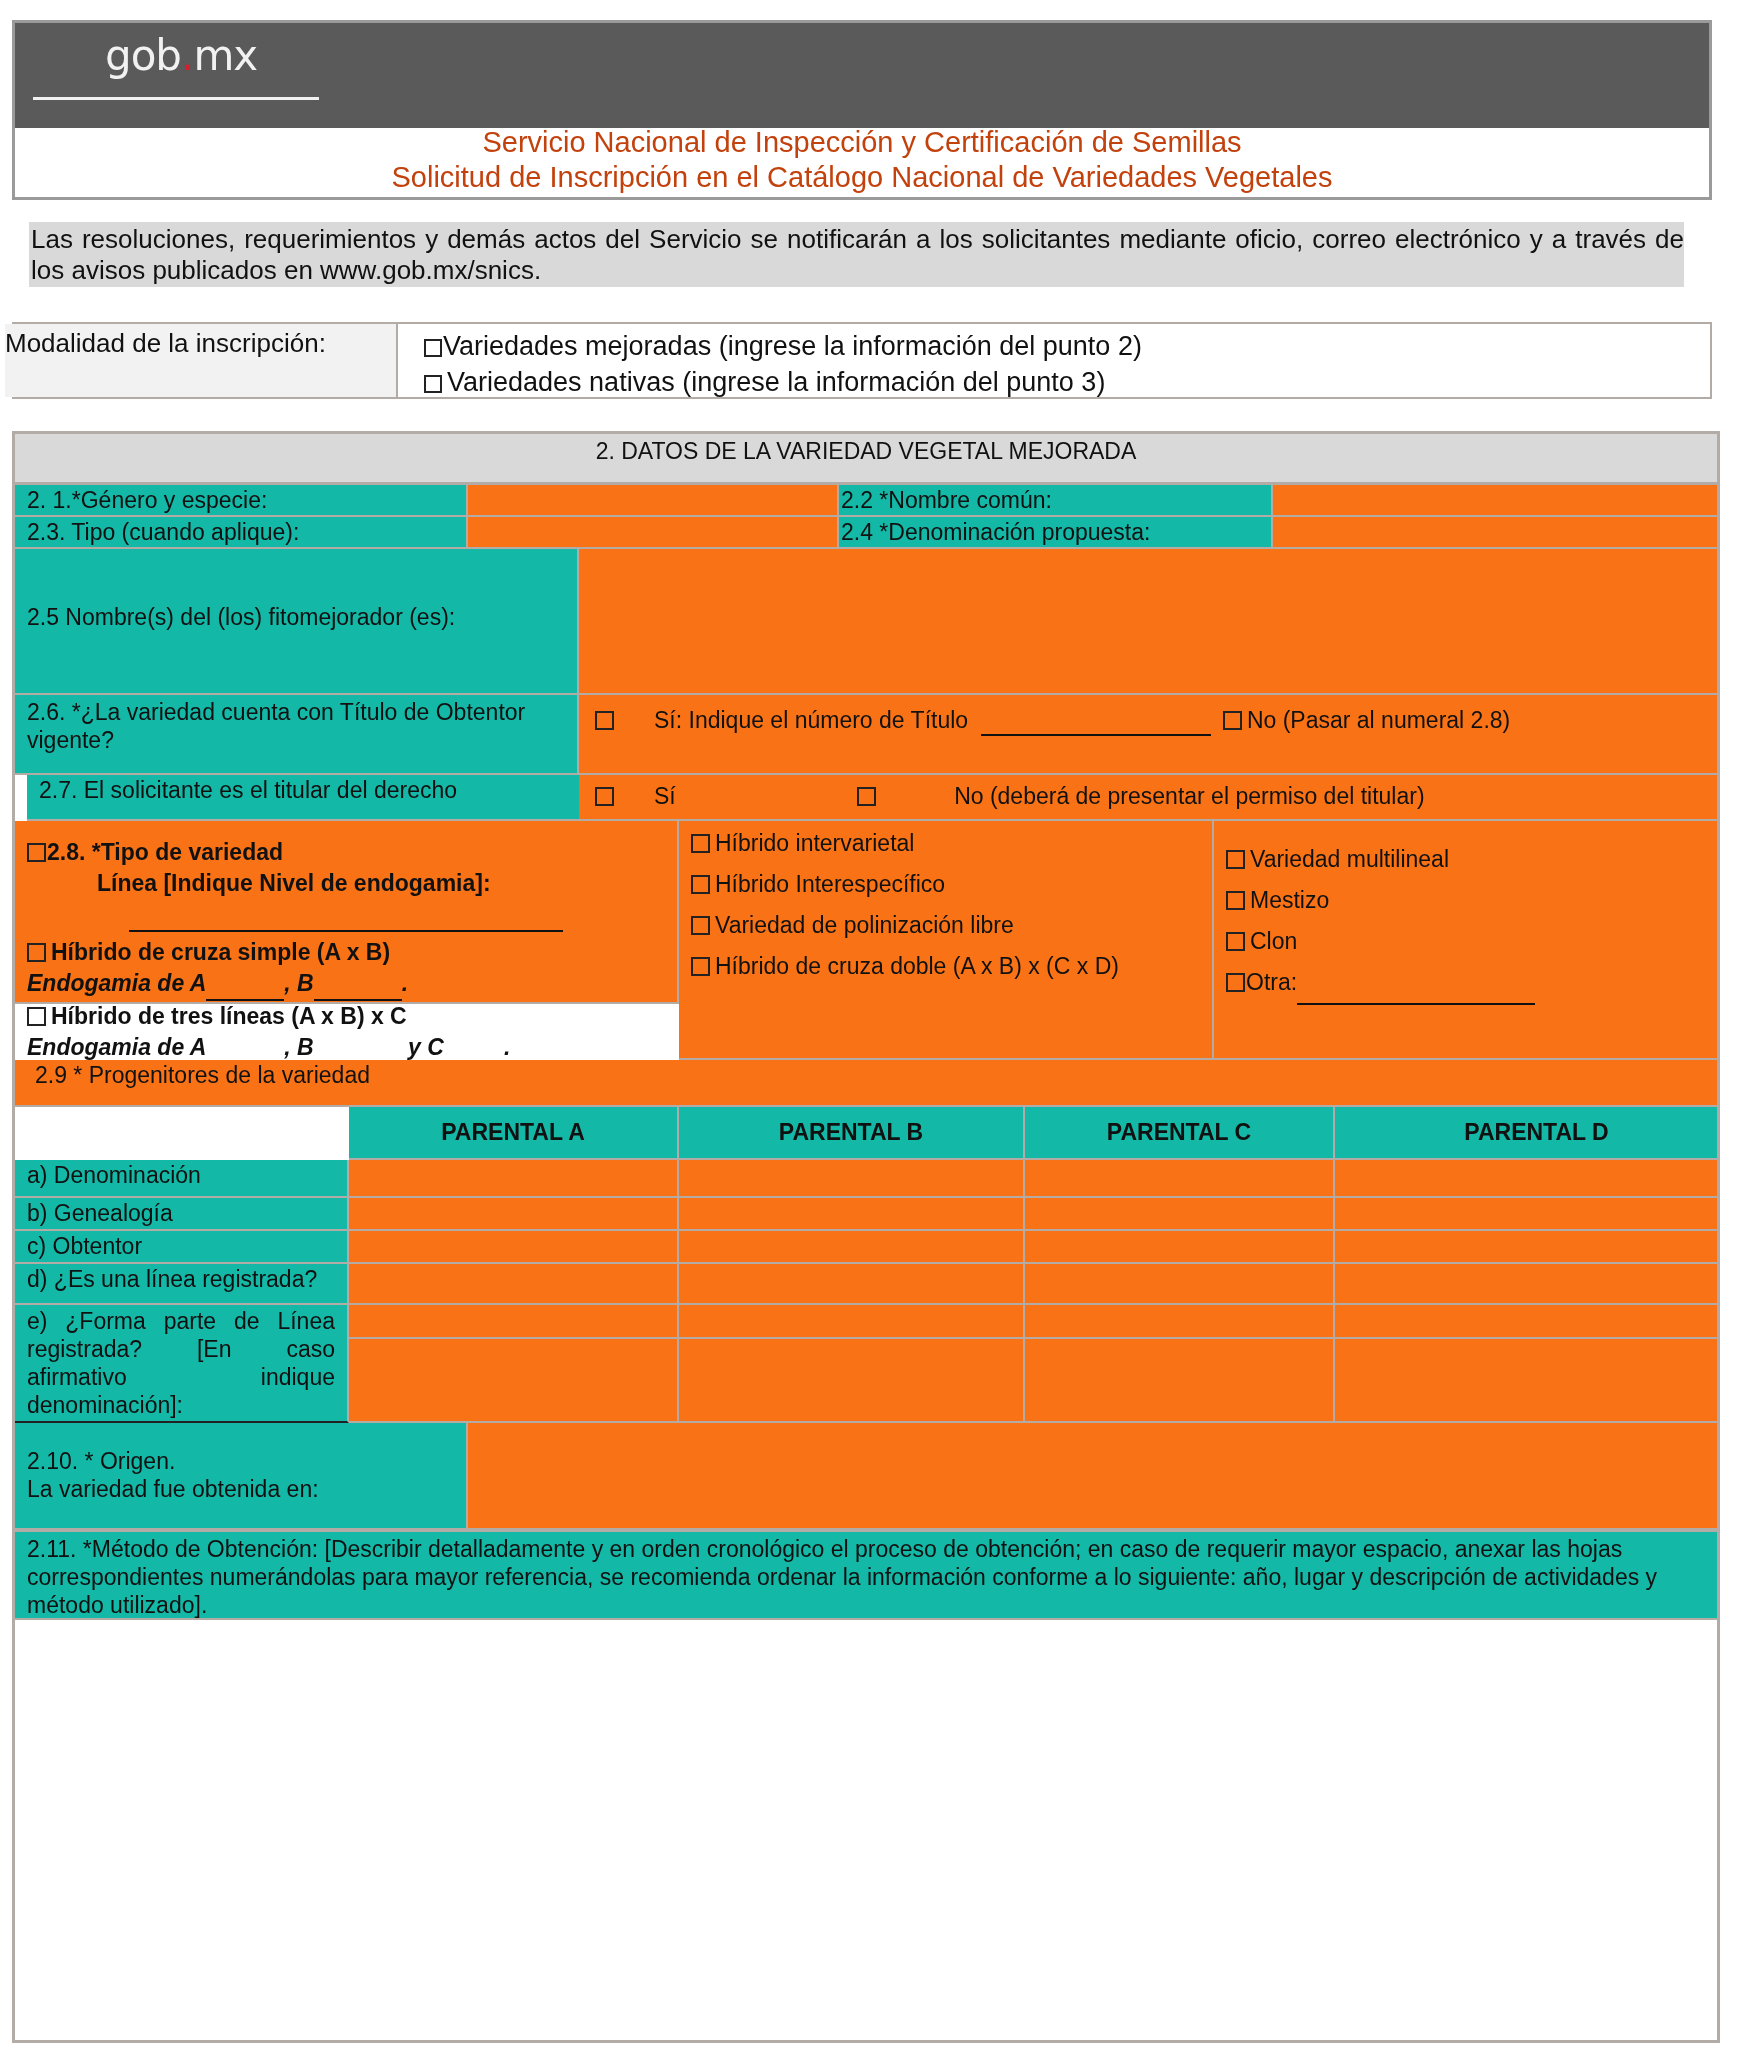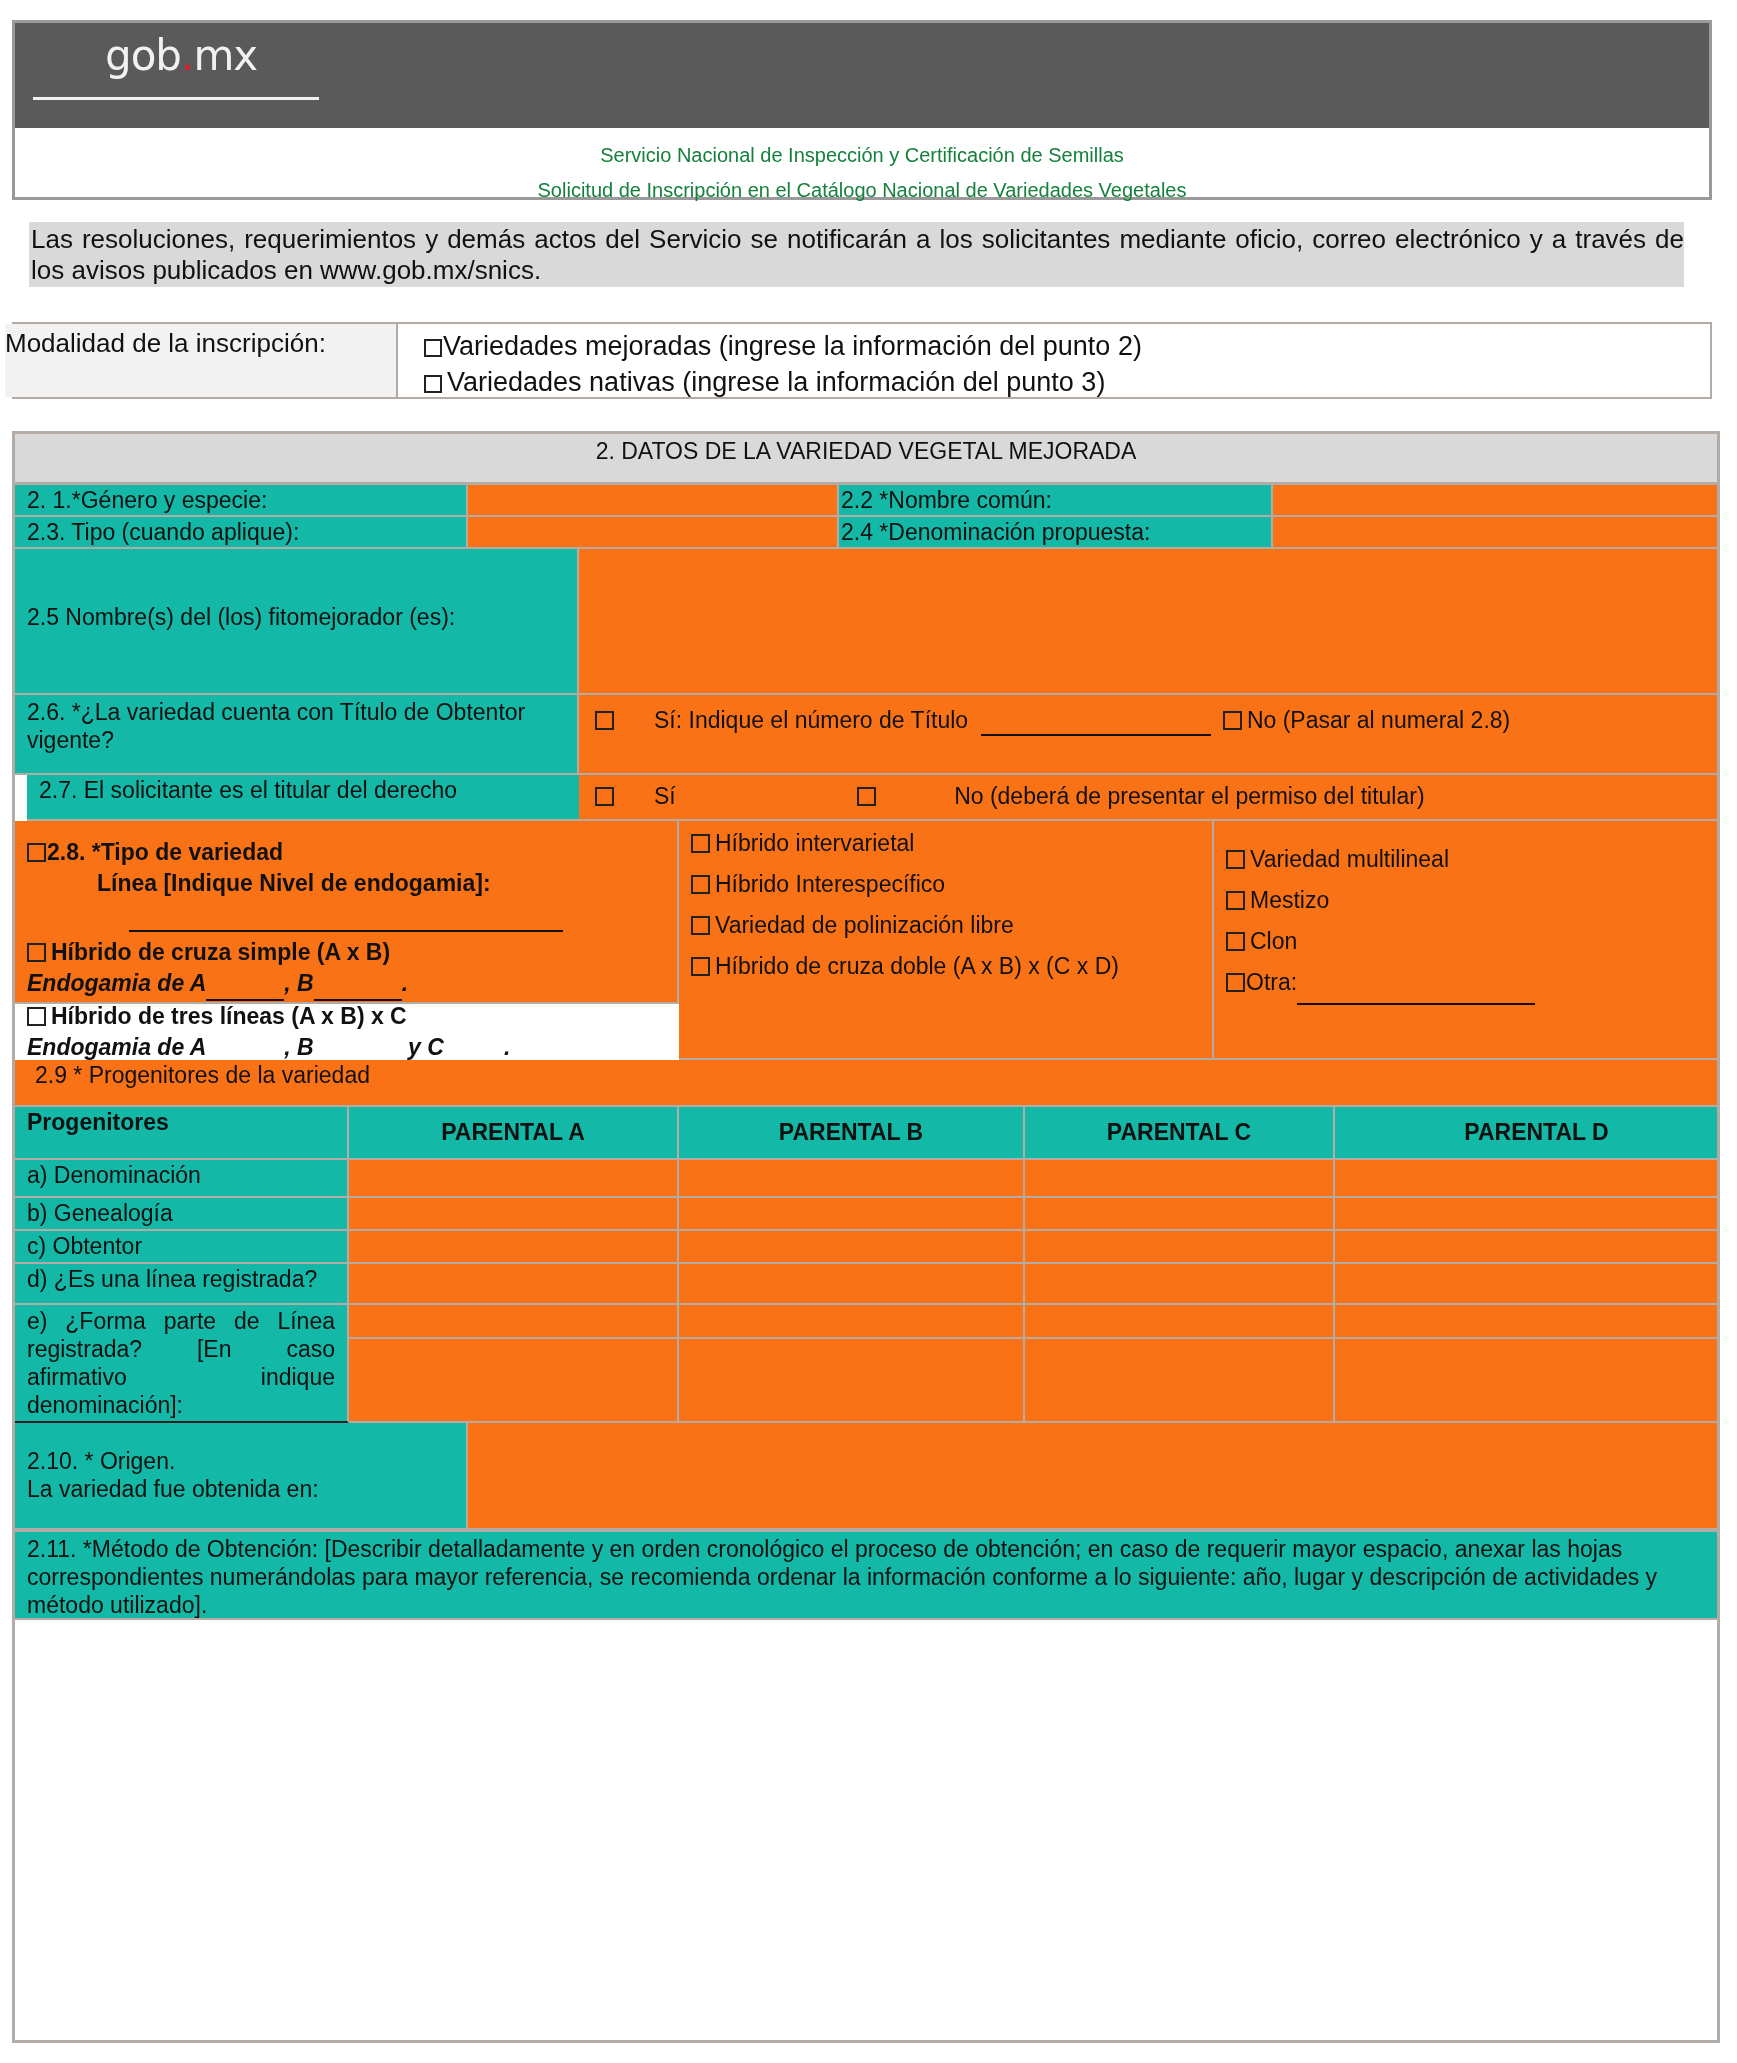--- a/index.html
+++ b/index.html
@@ -3,21 +3,21 @@
 <meta charset="utf-8">
 <style>
   html,body{margin:0;padding:0;background:#fff;}
   body{width:1737px;height:2063px;position:relative;overflow:hidden;font-family:"Liberation Sans",sans-serif;color:#111;}
   .abs{position:absolute;box-sizing:border-box;}
   .header{left:12px;top:20px;width:1700px;height:180px;border:3px solid #9a9a9a;background:#fff;}
   .header-band{left:0;top:0;width:100%;height:105px;background:#5a5a5a;}
   .logo{left:90px;top:8px;font-family:"DejaVu Sans",sans-serif;font-size:42px;color:#f1f1f1;letter-spacing:-1px;}
   .logo .dot{color:#d3202c;}
   .logo-line{left:18px;top:74px;width:286px;height:3px;background:#f1f1f1;}
-  .title{left:0;top:115px;width:100%;text-align:center;font-size:20px;line-height:35px;color:#15803d;}
+  .title{left:0;top:102px;width:100%;text-align:center;font-size:29px;line-height:35px;color:#c2410c;}
   .notice{left:29px;top:222px;width:1655px;height:65px;background:#d9d9d9;font-size:26px;line-height:31px;padding:2px 0 0 2px;text-align:justify;}
   .modal{left:12px;top:322px;width:1700px;height:77px;border:2px solid #b3aca6;}
   .modal-label{left:0;top:0;width:393px;height:100%;background:#f2f2f2;border-right:2px solid #b3aca6;font-size:26px;padding-top:4px;}
   .modal-opts{left:410px;top:4px;font-size:27px;line-height:36px;}
   .sec{left:12px;top:431px;width:1708px;height:1612px;border:3px solid #b3aca6;}
   .cell{position:absolute;box-sizing:border-box;border-right:2px solid #b3aca6;border-bottom:2px solid #b3aca6;font-size:23px;padding:2px 12px;}
   .g{background:#14b8a6;}
   .w{background:#f97316;}
   .noright{border-right:none;}
   .sec-title{left:0;top:0;width:100%;height:51px;background:#d9d9d9;border-bottom:3px solid #b3aca6;text-align:center;font-weight:normal;font-size:23px;padding-top:4px;}
@@ -96,21 +96,20 @@
   </div>
   <div class="cell w noright" style="left:1199px;top:387px;width:503px;height:239px;line-height:41px;padding-top:18px;">
     <div><span class="cb"></span><span>Variedad multilineal</span></div>
     <div><span class="cb"></span><span>Mestizo</span></div>
     <div><span class="cb"></span><span>Clon</span></div>
     <div><span class="cb" style="margin-right:1px;"></span><span>Otra:</span><span class="uline" style="width:238px;">&nbsp;</span></div>
   </div>
 
   <div class="cell w noright" style="left:0;top:626px;width:1702px;height:47px;padding-left:20px;">2.9 * Progenitores de la variedad</div>
 
-  <div class="cell g" style="left:0;top:673px;width:334px;height:53px;font-weight:bold;padding-top:2px;">Progenitores</div>
   <div class="cell g ph" style="left:334px;top:673px;width:330px;height:53px;padding-top:12px;">PARENTAL A</div>
   <div class="cell g ph" style="left:664px;top:673px;width:346px;height:53px;padding-top:12px;">PARENTAL B</div>
   <div class="cell g ph" style="left:1010px;top:673px;width:310px;height:53px;padding-top:12px;">PARENTAL C</div>
   <div class="cell g ph noright" style="left:1320px;top:673px;width:382px;height:53px;padding-top:12px;padding-left:33px;">PARENTAL D</div>
 
   <div class="cell g" style="left:0;top:726px;width:334px;height:38px;">a) Denominación</div>
   <div class="cell w" style="left:334px;top:726px;width:330px;height:38px;"></div>
   <div class="cell w" style="left:664px;top:726px;width:346px;height:38px;"></div>
   <div class="cell w" style="left:1010px;top:726px;width:310px;height:38px;"></div>
   <div class="cell w noright" style="left:1320px;top:726px;width:382px;height:38px;"></div>

